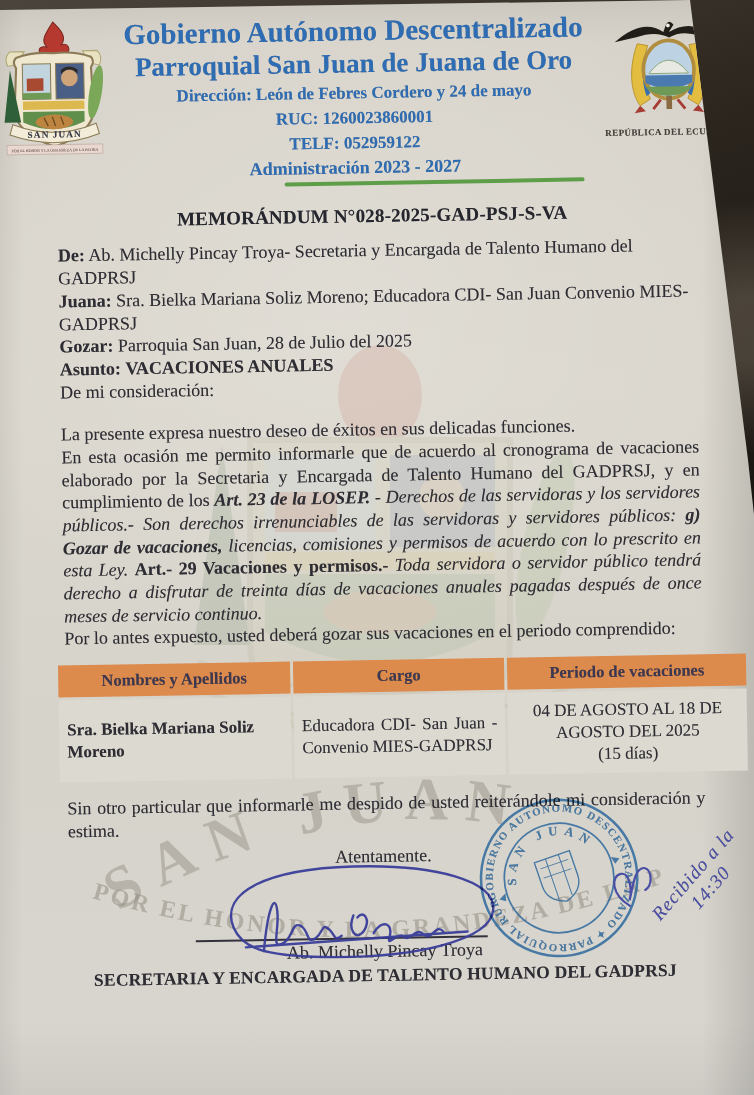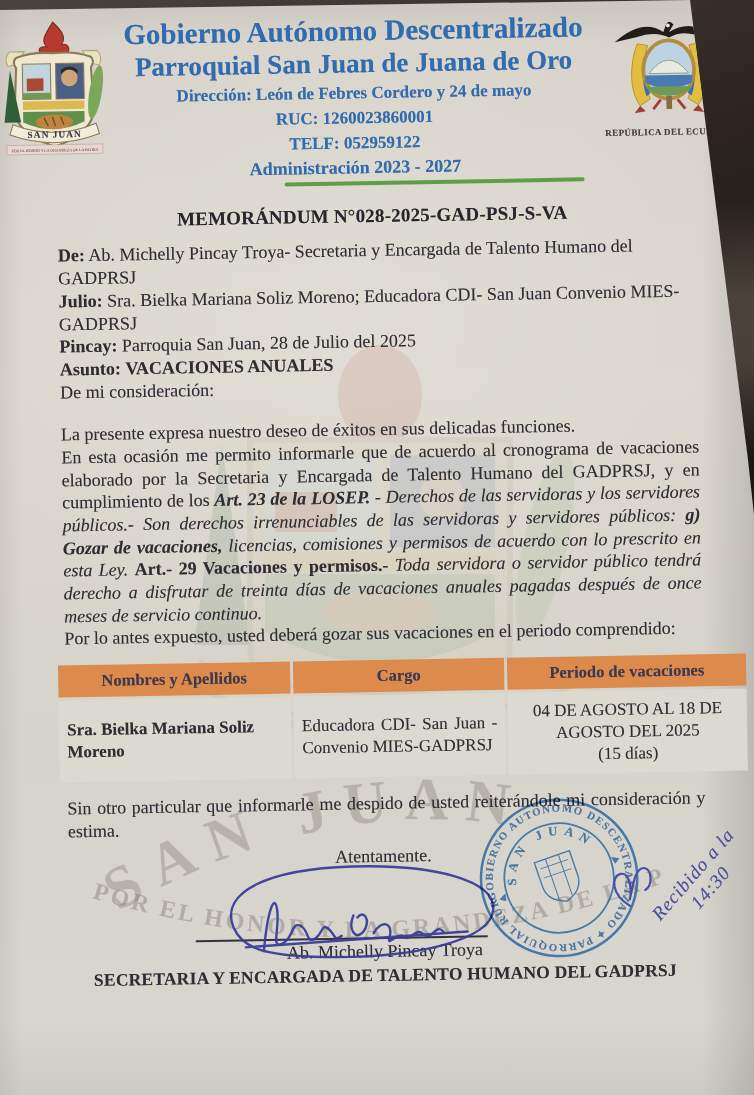--- a/index.html
+++ b/index.html
@@ -144,22 +144,22 @@
             <path d="M56,92 l-8,10 M74,92 l8,10" stroke="#a53d35" stroke-width="3"></path>
           </svg>
           <div class="seal-caption">REPÚBLICA DEL ECUADOR</div>
         </div>
       </div>
       <div class="green-underline"></div>
 
       <div class="memo-title">MEMORÁNDUM N°028-2025-GAD-PSJ-S-VA</div>
       <div class="meta">
         <div><b>De:</b> <span>Ab. Michelly Pincay Troya- Secretaria y Encargada de Talento Humano del GADPRSJ</span></div>
-        <div><b>Julio:</b> <span>Sra. Bielka Mariana Soliz Moreno; Educadora CDI- San Juan Convenio MIES-GADPRSJ</span></div>
-        <div><b>Pincay:</b> <span>Parroquia San Juan, 28 de Julio del 2025</span></div>
+        <div><b>Juana:</b> <span>Sra. Bielka Mariana Soliz Moreno; Educadora CDI- San Juan Convenio MIES-GADPRSJ</span></div>
+        <div><b>Gozar:</b> <span>Parroquia San Juan, 28 de Julio del 2025</span></div>
         <div><b>Asunto:</b> <span class="asunto-value">VACACIONES ANUALES</span></div>
         <div>De mi consideración:</div>
       </div>
 
       <div class="bodytext">
         <div class="p1">La presente expresa nuestro deseo de éxitos en sus delicadas funciones.</div>
         <div class="p2"><span>En esta ocasión me permito informarle que de acuerdo al cronograma de vacaciones elaborado por la Secretaria y Encargada de Talento Humano del GADPRSJ, y  en cumplimiento de los </span><span class="bi">Art. 23 de la LOSEP.</span><span class="i"> - Derechos de las servidoras y los servidores públicos.- Son derechos irrenunciables de las servidoras y servidores públicos: </span><span class="bi">g) Gozar de vacaciones,</span><span class="i"> licencias, comisiones y permisos de acuerdo con lo prescrito en esta Ley. </span><span class="b">Art.- 29 Vacaciones y permisos.-</span><span class="i"> Toda servidora o servidor público tendrá derecho a disfrutar de treinta días de vacaciones anuales pagadas después de once meses de servicio continuo.</span></div>
         <div class="p3">Por lo antes expuesto, usted deberá gozar sus vacaciones en el periodo comprendido:</div>
       </div>
 

